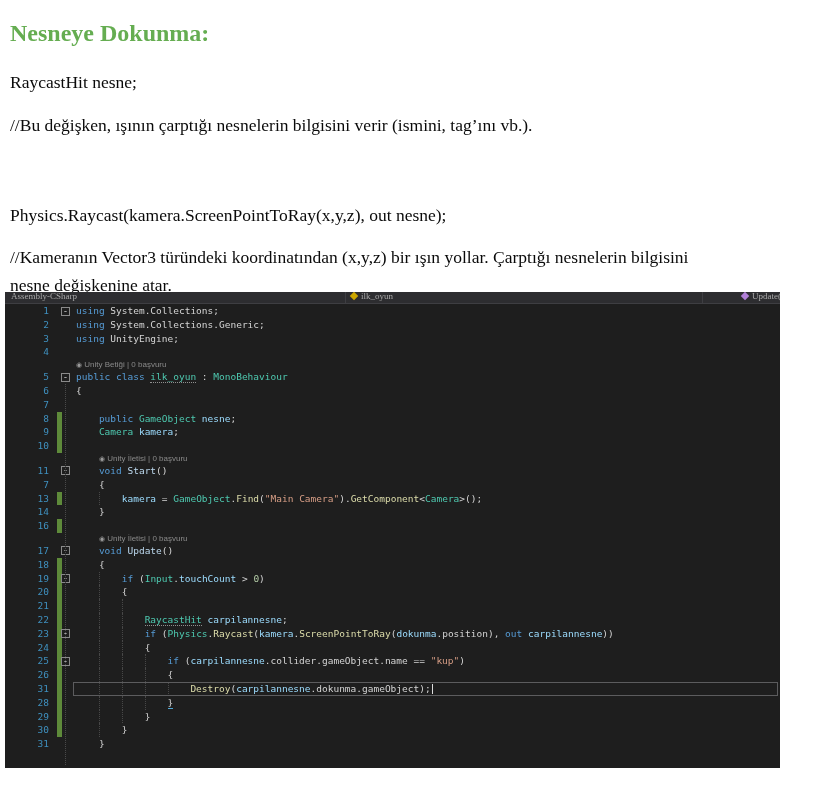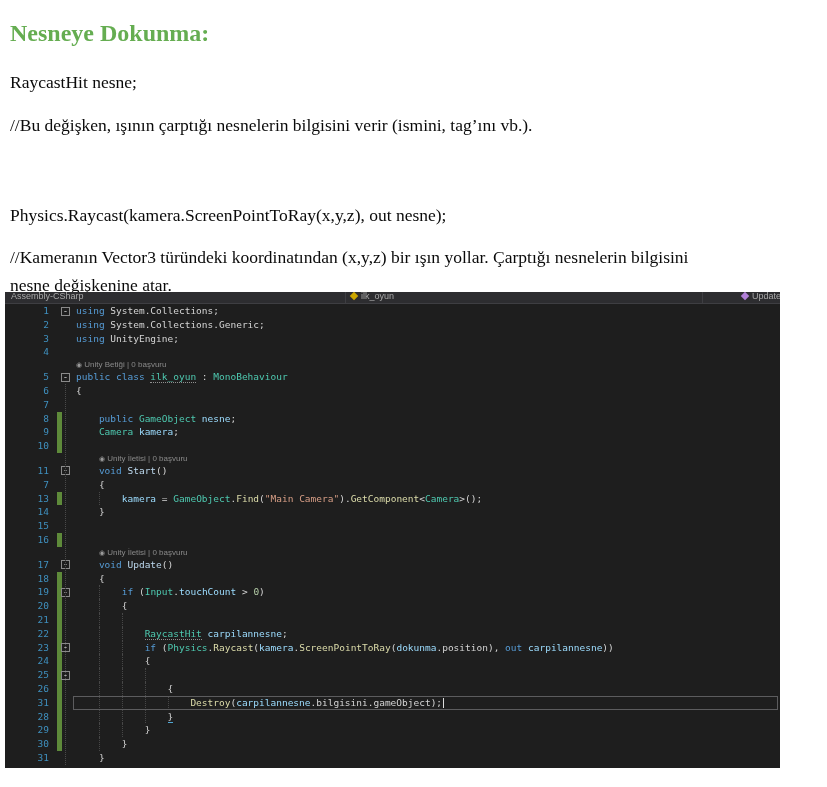--- a/index.html
+++ b/index.html
@@ -6,21 +6,21 @@
   body{width:827px;height:787px;background:#ffffff;position:relative;overflow:hidden;
        font-family:"Liberation Serif",serif;color:#0a0a0a}
 
   .doc-title{position:absolute;left:10px;top:4px;font-size:24px;font-weight:bold;color:#65AD51}
   .para{position:absolute;left:10px;width:700px;font-size:17.5px;line-height:28px}
 
   
   #editor{position:absolute;left:5px;top:292px;width:775px;height:476px;background:#1E1E1E;
           overflow:hidden;font-family:"DejaVu Sans Mono",monospace}
   .navbar{position:relative;height:11px;background:#2D2D30;border-bottom:1px solid #3E3E42;
-          font-family:Liberation Sans, sans-serif;font-size:9px;color:#A9A9A9;overflow:hidden}
+          font-family:Liberation Serif, serif;font-size:9px;color:#A9A9A9;overflow:hidden}
   .seg{position:absolute;top:-1px;white-space:nowrap}
   .vdiv{position:absolute;top:0;width:1px;height:11px;background:#3E3E42}
   .icdia{display:inline-block;width:6px;height:6px;background:#CCA700;transform:rotate(45deg);
          margin-right:4px}
   .icmeth{display:inline-block;width:6px;height:6px;background:#B180D7;transform:rotate(45deg);
           margin-right:4px}
 
   .code-area{position:relative;width:100%}
   .row{position:relative;height:13.8px;line-height:13.8px;font-size:9.5px;color:#D4D4D4}
   .row.lens{height:11px;line-height:11px;font-size:8px;color:#8A8A8A;
@@ -137,24 +137,20 @@
         <span class="ln">13</span>
         <span class="bar"></span>
         <span class="guide" style="left: 93.88px;"></span>
         <span class="ct" style="left: 116.76px;"><span class="v">kamera</span><span class="p"> = </span><span class="t">GameObject</span><span class="p">.</span><span class="m">Find</span><span class="p">(</span><span class="s">"Main Camera"</span><span class="p">).</span><span class="m">GetComponent</span><span class="p">&lt;</span><span class="t">Camera</span><span class="p">&gt;();</span></span>
       </div>
       <div class="row">
         <span class="ln">14</span>
         <span class="ct" style="left: 93.88px;"><span class="p">}</span></span>
       </div>
       <div class="row">
-        <span class="ln">15</span>
-        <span class="ct" style="left: 93.88px;"></span>
-      </div>
-      <div class="row">
         <span class="ln">16</span>
         <span class="bar"></span>
         <span class="ct" style="left: 93.88px;"></span>
       </div>
       <div class="row lens">
         <span class="ct" style="left: 93.88px;"><span class="lensic">◉</span> Unity İletisi | 0 başvuru</span>
       </div>
       <div class="row">
         <span class="ln">17</span>
         <span class="fold">-</span>
@@ -206,38 +202,39 @@
         <span class="guide" style="left: 116.76px;"></span>
         <span class="ct" style="left: 139.64px;"><span class="p">{</span></span>
       </div>
       <div class="row">
         <span class="ln">25</span>
         <span class="bar"></span>
         <span class="fold">-</span>
         <span class="guide" style="left: 93.88px;"></span>
         <span class="guide" style="left: 116.76px;"></span>
         <span class="guide" style="left: 139.64px;"></span>
+        <span class="ct" style="left: 162.52px;"><span class="k">if</span><span class="p"> (</span><span class="v">carpilannesne</span><span class="p">.collider.gameObject.name == </span><span class="s">"kup"</span><span class="p">)</span></span>
       </div>
       <div class="row">
         <span class="ln">26</span>
         <span class="bar"></span>
         <span class="guide" style="left: 93.88px;"></span>
         <span class="guide" style="left: 116.76px;"></span>
         <span class="guide" style="left: 139.64px;"></span>
         <span class="ct" style="left: 162.52px;"><span class="p">{</span></span>
       </div>
       <div class="row">
         <span class="ln">31</span>
         <span class="bar"></span>
         <span class="guide" style="left: 93.88px;"></span>
         <span class="guide" style="left: 116.76px;"></span>
         <span class="guide" style="left: 139.64px;"></span>
         <span class="guide" style="left: 162.52px;"></span>
         <span class="curbox"></span>
-        <span class="ct" style="left: 185.4px;"><span class="m">Destroy</span><span class="p">(</span><span class="v">carpilannesne</span><span class="p">.bilgisini.gameObject);</span><span class="caret"></span></span>
+        <span class="ct" style="left: 185.4px;"><span class="m">Destroy</span><span class="p">(</span><span class="v">carpilannesne</span><span class="p">.dokunma.gameObject);</span><span class="caret"></span></span>
       </div>
       <div class="row">
         <span class="ln">28</span>
         <span class="bar"></span>
         <span class="guide" style="left: 93.88px;"></span>
         <span class="guide" style="left: 116.76px;"></span>
         <span class="guide" style="left: 139.64px;"></span>
         <span class="ct" style="left: 162.52px;"><span class="pu">}</span></span>
       </div>
       <div class="row">

